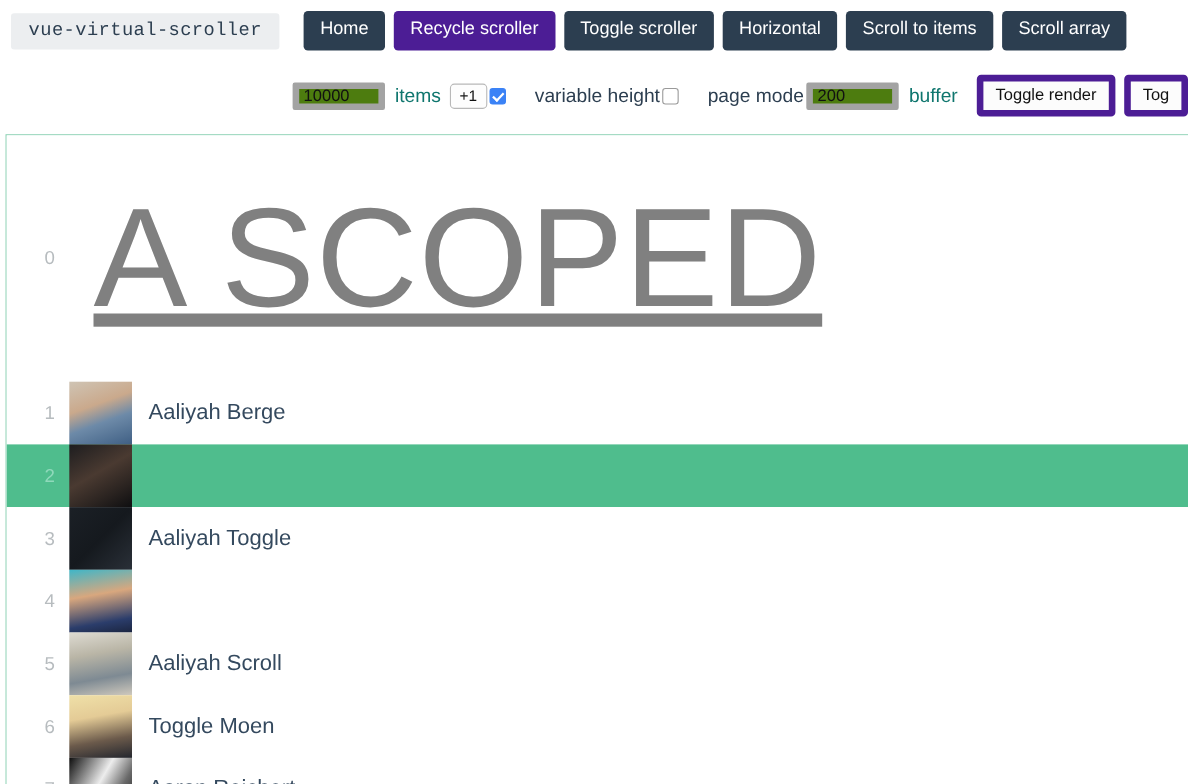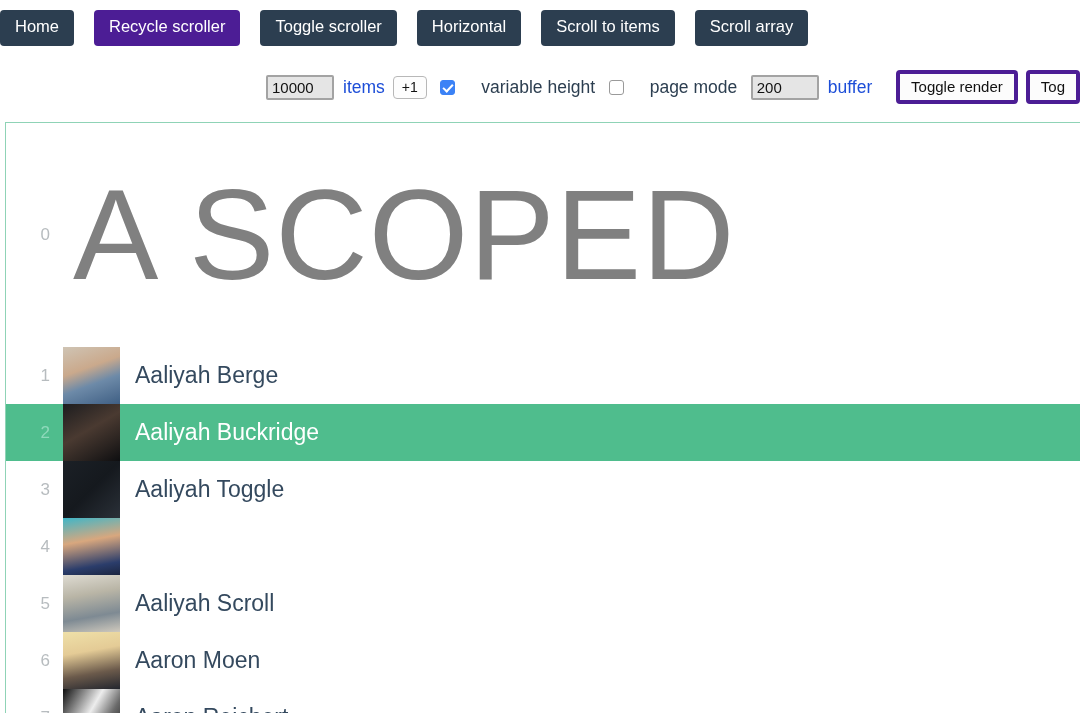--- a/index.html
+++ b/index.html
@@ -33,52 +33,52 @@
     margin-right: 22px;
     display: inline-block;
   }
   .navbtn {
     display: inline-block;
     background: #2c3e50;
     color: #ffffff;
     font-size: 16.5px;
     padding: 7px 15px 9px 15px;
     border-radius: 4px;
-    margin-right: 20px;
+    margin-right: 8px;
     border: none;
     cursor: pointer;
     line-height: 1.2;
     font-family: "Liberation Sans", sans-serif;
   }
   .navbtn.active { background: #4c1d95; }
 
   
   #controls {
     height: 62px;
     display: flex;
     align-items: center;
     padding-left: 266px;
     white-space: nowrap;
     overflow: hidden;
     font-size: 17px;
     color: #2c3e50;
   }
   .ctl-input {
-    width: 68px;
+    width: 84px;
     height: 25px;
-    border: 2px solid #a3a3a3;
+    border: 6px solid #a3a3a3;
     border-radius: 2px;
     padding: 1px 4px;
     font-size: 15px;
     font-family: "Liberation Sans", sans-serif;
     color: #111;
-    background: #e5e5e5;
+    background: #4d7c0f;
     outline: none;
   }
-  .ctl-label { margin: 0 8px 0 9px; font-size: 17.5px; color: #1d4ed8; text-align: center; }
+  .ctl-label { margin: 0 8px 0 9px; font-size: 17.5px; color: #0f766e; text-align: center; }
   .mini-btn {
     border: 1px solid #b8b8b8;
     background: #fdfdfd;
     border-radius: 4px;
     font-size: 14px;
     padding: 2px 8px 3px 8px;
     color: #111;
     cursor: pointer;
     font-family: "Liberation Sans", sans-serif;
   }
@@ -99,21 +99,21 @@
     content: "";
     position: absolute;
     left: 4px; top: 1px;
     width: 4px; height: 8px;
     border: solid #fff;
     border-width: 0 2px 2px 0;
     transform: rotate(43deg);
   }
   .chk-label { margin-left: 10px; font-size: 17.5px; color: #2c3e50; }
   .toggle-btn {
-    border: 4px solid #4c1d95;
+    border: 6px solid #4c1d95;
     background: #fcfcfc;
     border-radius: 4px;
     font-size: 15px;
     padding: 4px 11px 5px 11px;
     color: #111;
     cursor: pointer;
     margin-left: 8px;
     font-family: "Liberation Sans", sans-serif;
   }
 
@@ -142,46 +142,48 @@
     font-size: 17px;
   }
   .avatar {
     width: 57px; height: 57px;
     flex: 0 0 57px;
     background-size: cover;
     background-position: center;
   }
   .name {
     margin-left: 15px;
-    font-size: 23px;
+    font-size: 20px;
     color: #34495e;
   }
   .item.hover { background: #4fbd8d; }
   .item.hover .name { color: #ffffff; }
   .item.hover .idx { color: #8fd9bb; }
 
   
   .item.head { height: 224px; }
   .item.head .idx { color: #b7bcbf; font-size: 17px; }
   .head-title {
     font-size: 128px;
     color: #808080;
     font-weight: 400;
     line-height: 1;
-    margin-left: 10px;
+    margin-left: 22px;
     letter-spacing: 1px;
     white-space: nowrap;
+    text-decoration: underline;
   }
 
   .row { height: 57px; }
 </style>
 </head>
 <body>
 
 <div id="topnav">
+  <span class="brand">vue-virtual-scroller</span>
   <span id="nav-items"><button class="navbtn">Home</button><button class="navbtn active">Recycle scroller</button><button class="navbtn">Toggle scroller</button><button class="navbtn">Horizontal</button><button class="navbtn">Scroll to items</button><button class="navbtn">Scroll array</button></span>
 </div>
 
 <div id="controls">
   <input class="ctl-input" type="text" value="10000" style="">
   <span class="ctl-label">items</span>
   <button class="mini-btn">+1</button>
 
   <span class="gap"></span>
 
@@ -217,40 +219,39 @@
 
   <div id="rows">
       <div class="item row">
         <span class="idx">1</span>
         <span class="avatar" style="background-image: linear-gradient(160deg, rgb(207, 196, 180) 0%, rgb(202, 169, 140) 38%, rgb(109, 138, 168) 62%, rgb(63, 95, 132) 100%);"></span>
         <span class="name">Aaliyah Berge</span>
       </div>
       <div class="item row hover">
         <span class="idx">2</span>
         <span class="avatar" style="background-image: linear-gradient(150deg, rgb(29, 29, 31) 0%, rgb(74, 58, 49) 45%, rgb(42, 35, 32) 75%, rgb(14, 14, 16) 100%);"></span>
-        <span class="name">Aaliyah Buckridge</span>
       </div>
       <div class="item row">
         <span class="idx">3</span>
         <span class="avatar" style="background-image: linear-gradient(135deg, rgb(27, 32, 38) 0%, rgb(21, 25, 30) 50%, rgb(42, 48, 56) 100%);"></span>
         <span class="name">Aaliyah Toggle</span>
       </div>
       <div class="item row">
         <span class="idx">4</span>
         <span class="avatar" style="background-image: linear-gradient(170deg, rgb(63, 182, 200) 0%, rgb(216, 167, 126) 40%, rgb(43, 61, 107) 80%, rgb(27, 37, 64) 100%);"></span>
       </div>
       <div class="item row">
         <span class="idx">5</span>
         <span class="avatar" style="background-image: linear-gradient(170deg, rgb(222, 219, 210) 0%, rgb(185, 181, 166) 35%, rgb(126, 138, 147) 70%, rgb(207, 201, 189) 100%);"></span>
         <span class="name">Aaliyah Scroll</span>
       </div>
       <div class="item row">
         <span class="idx">6</span>
         <span class="avatar" style="background-image: linear-gradient(170deg, rgb(239, 224, 168) 0%, rgb(228, 203, 150) 35%, rgb(107, 90, 75) 70%, rgb(35, 38, 46) 100%);"></span>
-        <span class="name">Aaron Moen</span>
+        <span class="name">Toggle Moen</span>
       </div>
       <div class="item row">
         <span class="idx">7</span>
         <span class="avatar" style="background-image: linear-gradient(120deg, rgb(13, 13, 13) 0%, rgb(237, 237, 237) 45%, rgb(106, 106, 106) 70%, rgb(16, 16, 16) 100%);"></span>
         <span class="name">Aaron Reichert</span>
       </div>
     </div>
 </div>
 
 </body></html>

